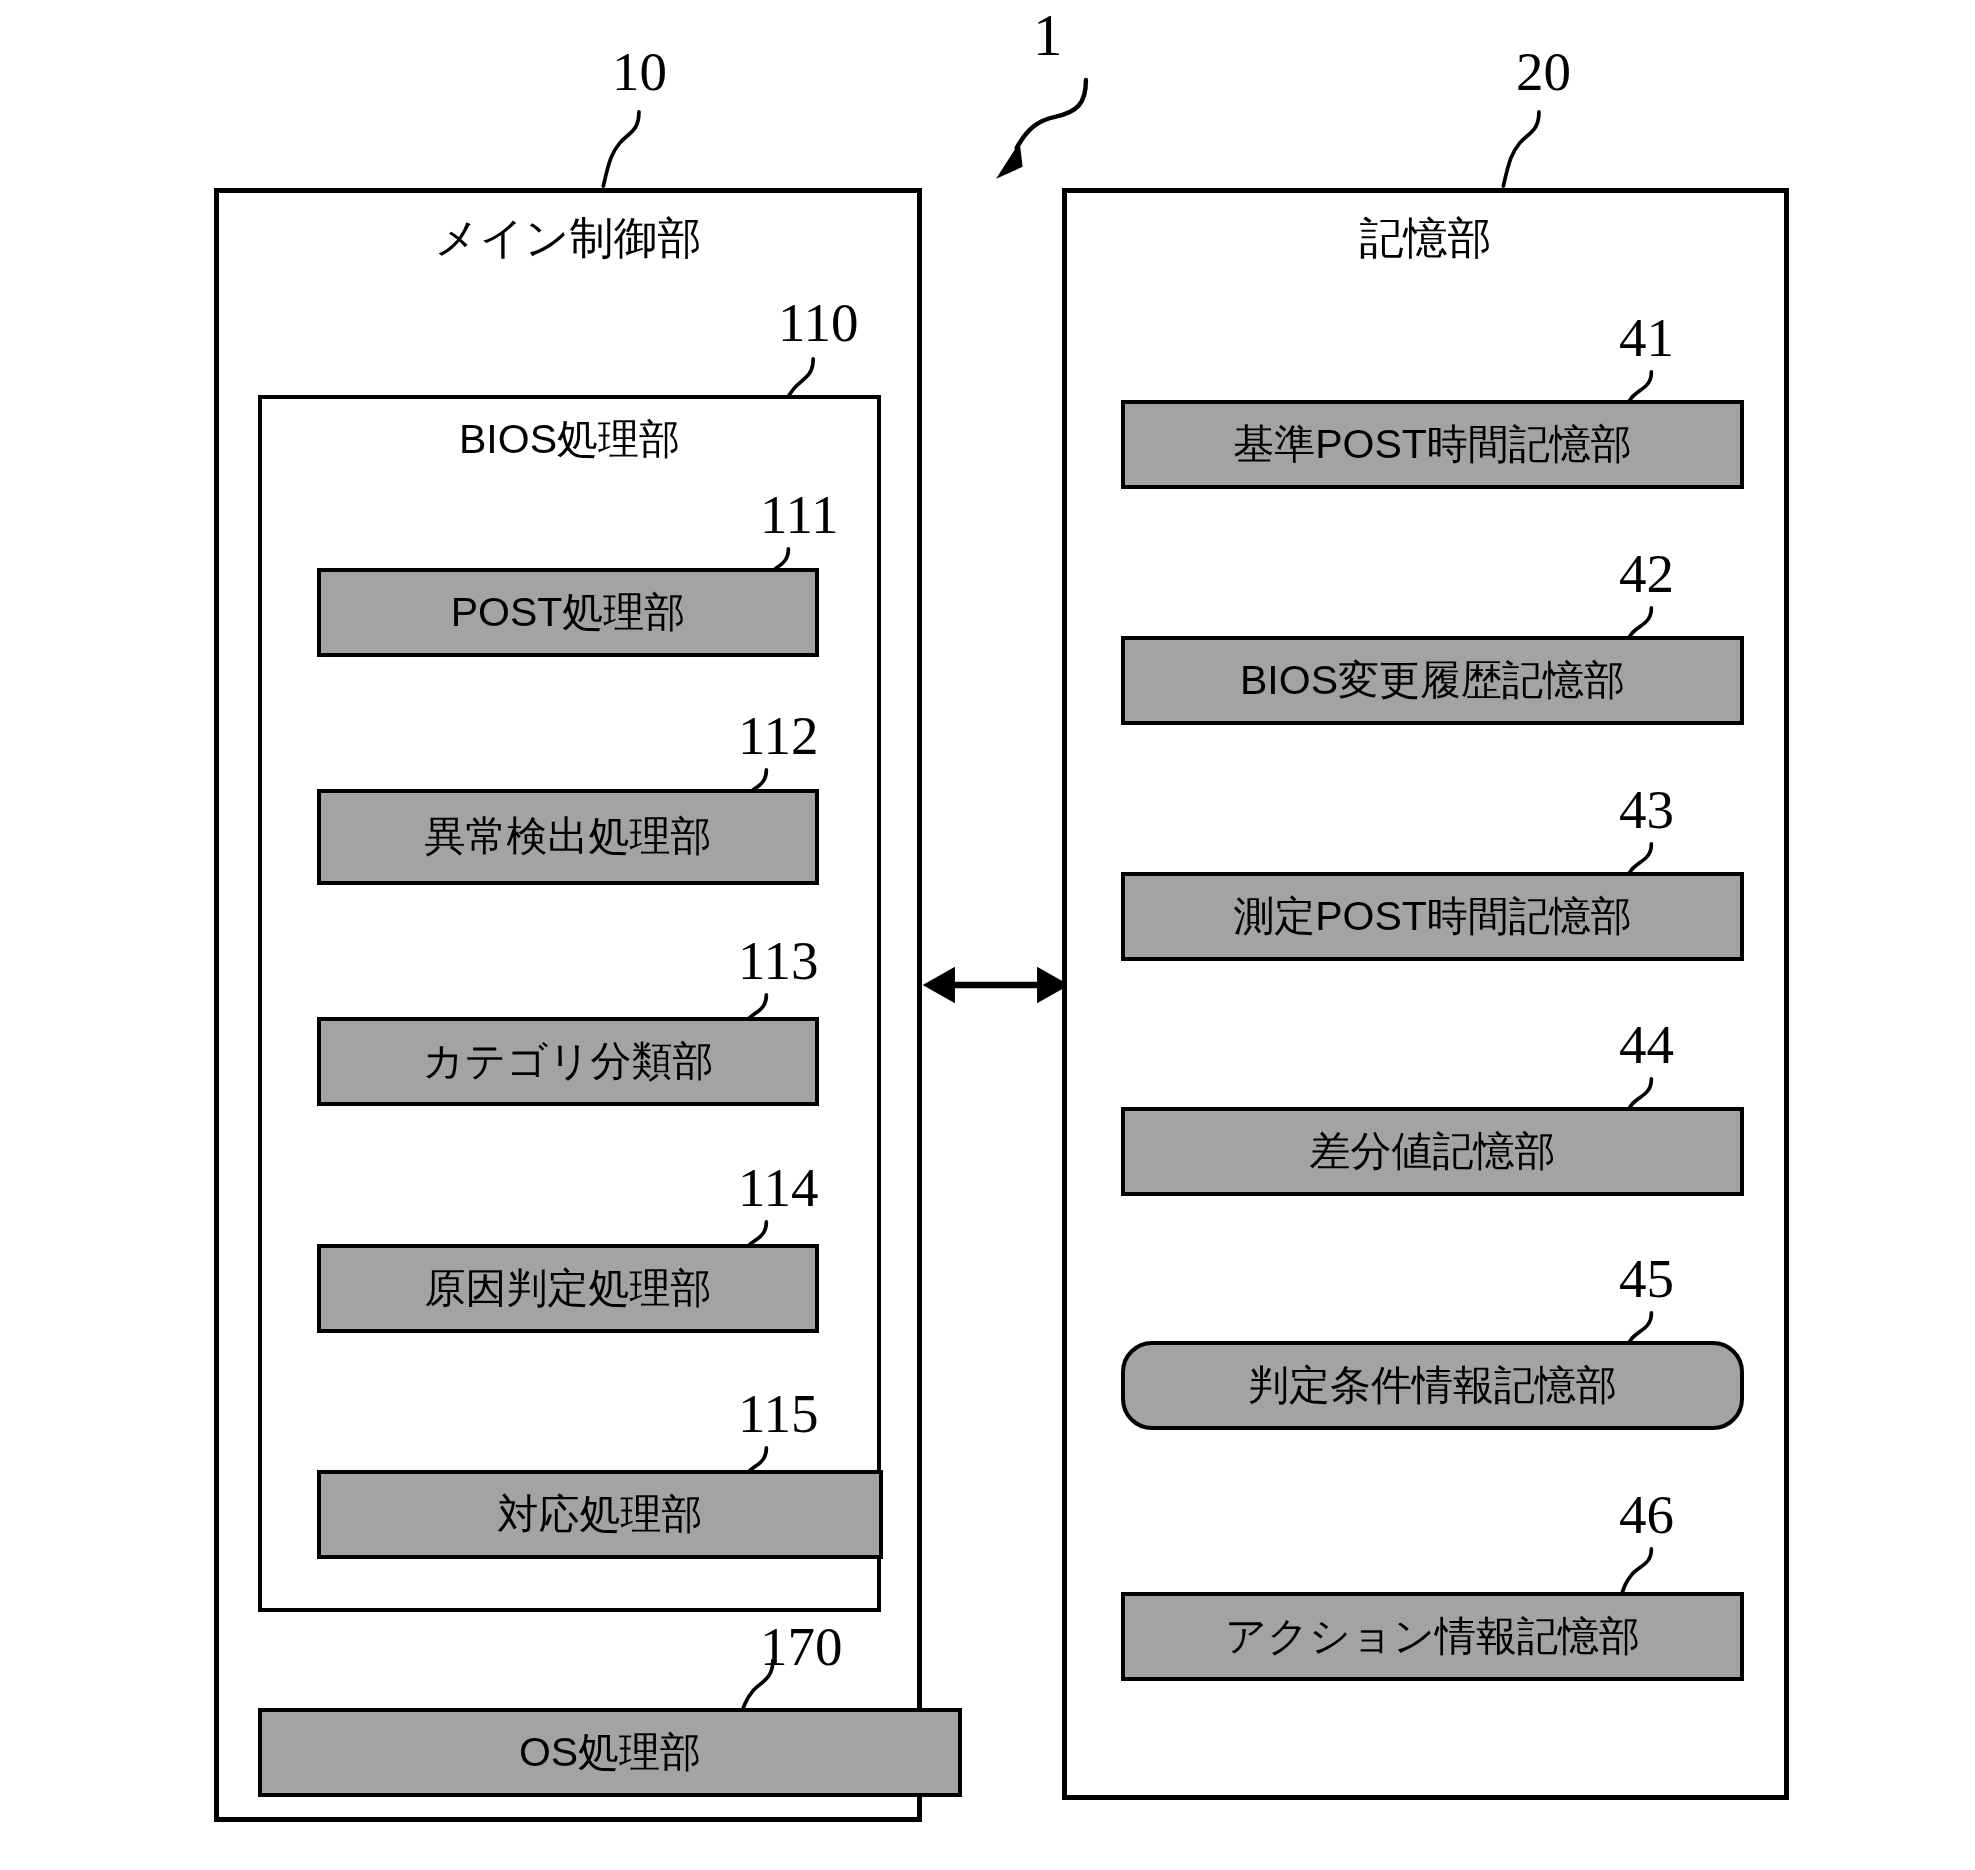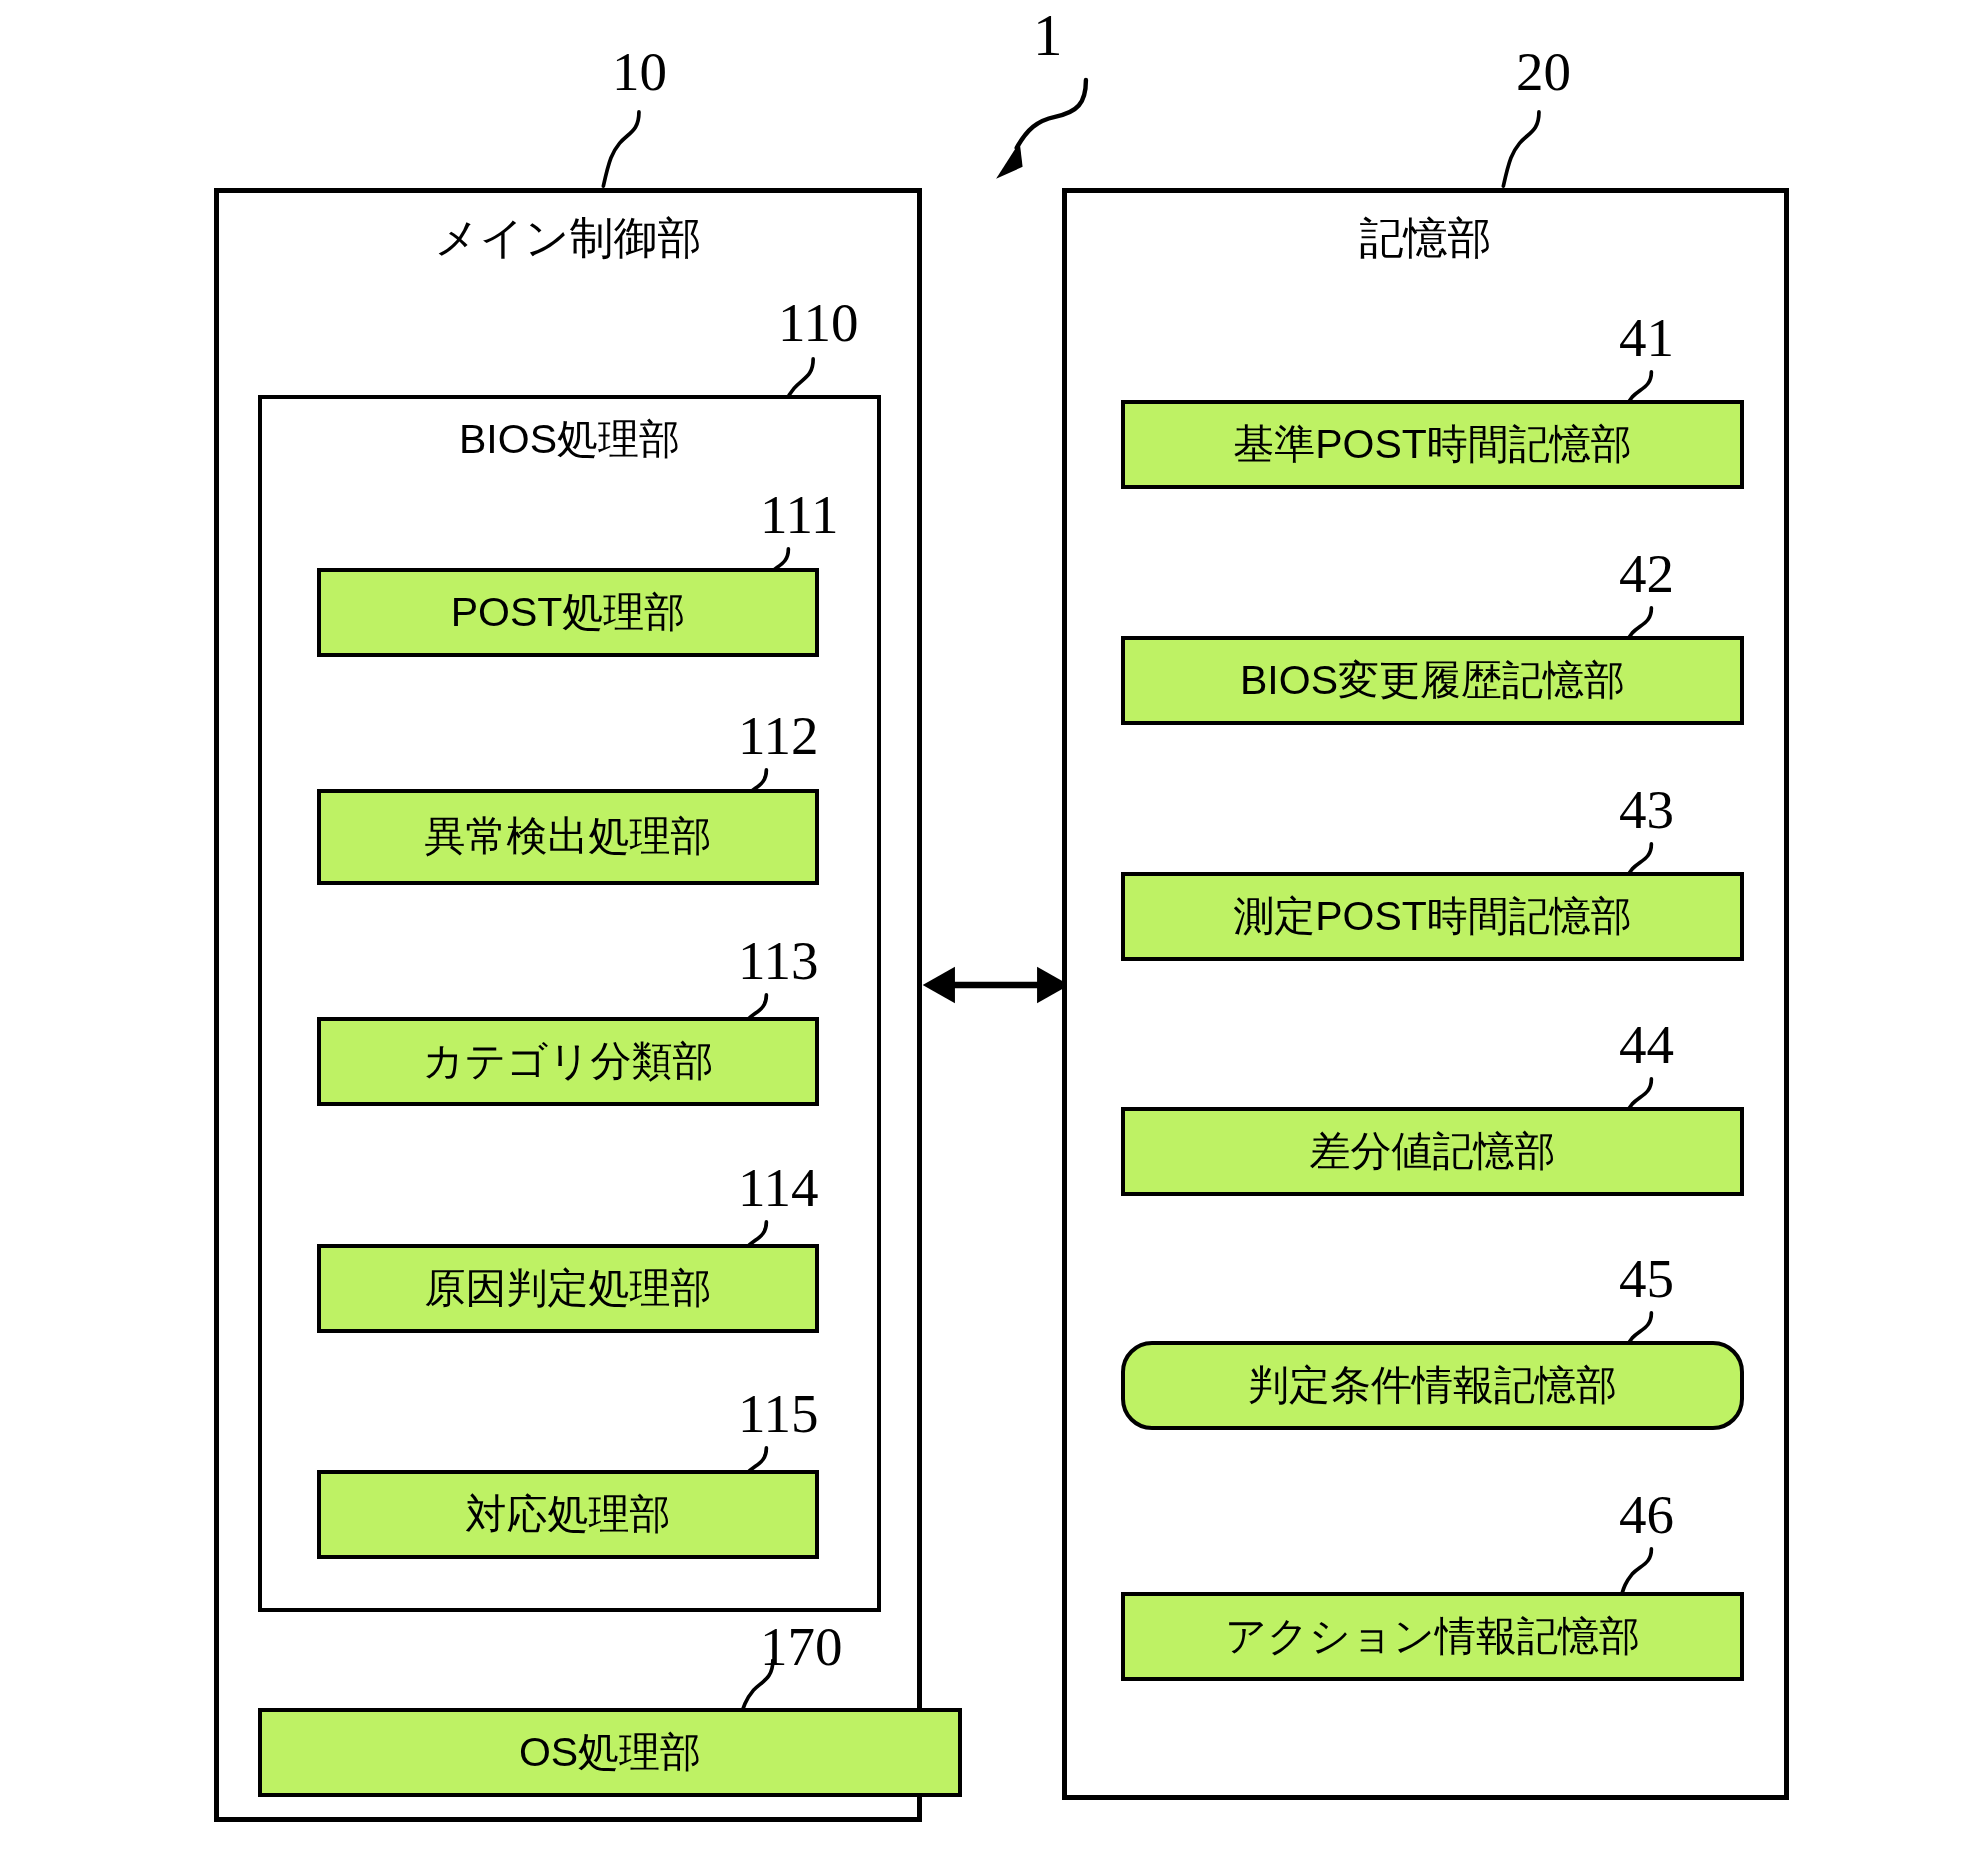--- a/index.html
+++ b/index.html
@@ -67,21 +67,21 @@
     text-align: center;
     font-size: 41px;
     line-height: 1.1;
     white-space: nowrap;
   }
 
   
   .leaf-box {
     position: absolute;
     border: 4.4px solid #000;
-    background: #bef264;
+    background: #a3a3a3;
     box-sizing: border-box;
     display: flex;
     align-items: center;
     justify-content: center;
   }
   .leaf-label {
     font-size: 41px;
     line-height: 1.1;
     white-space: nowrap;
     text-align: center;
@@ -155,21 +155,21 @@
     <path d="M68 4 C68 24, 54 26, 42 38 C34 48, 30 54, 24 80" stroke="#000" stroke-width="5" fill="none" stroke-linecap="round"></path>
   </svg>
   <div class="leaf-box" style="left:317px; top:1244px; width:502px; height:89px;">
     <span class="leaf-label">原因判定処理部</span>
   </div>
 
   <div class="ref" style="left:738px; top:1386px;">115</div>
   <svg class="leader" style="left:716px; top:1445px;" width="89" height="66" viewBox="0 0 120 90">
     <path d="M68 4 C68 24, 54 26, 42 38 C34 48, 30 54, 24 80" stroke="#000" stroke-width="5" fill="none" stroke-linecap="round"></path>
   </svg>
-  <div class="leaf-box" style="left:317px; top:1470px; width:502px; height:89px;">
+  <div class="leaf-box" style="left:317px; top:1470px; width:566px; height:89px;">
     <span class="leaf-label">対応処理部</span>
   </div>
 
   <div class="ref" style="left:760px; top:1619px;">170</div>
   <svg class="leader" style="left:730px; top:1659px;" width="96" height="81" viewBox="0 0 130 110">
     <path d="M58 2 C58 26, 44 30, 32 42 C22 54, 18 62, 10 94" stroke="#000" stroke-width="5" fill="none" stroke-linecap="round"></path>
   </svg>
   <div class="leaf-box" style="left:258px; top:1708px; width:704px; height:89px;">
     <span class="leaf-label">OS処理部</span>
   </div>

